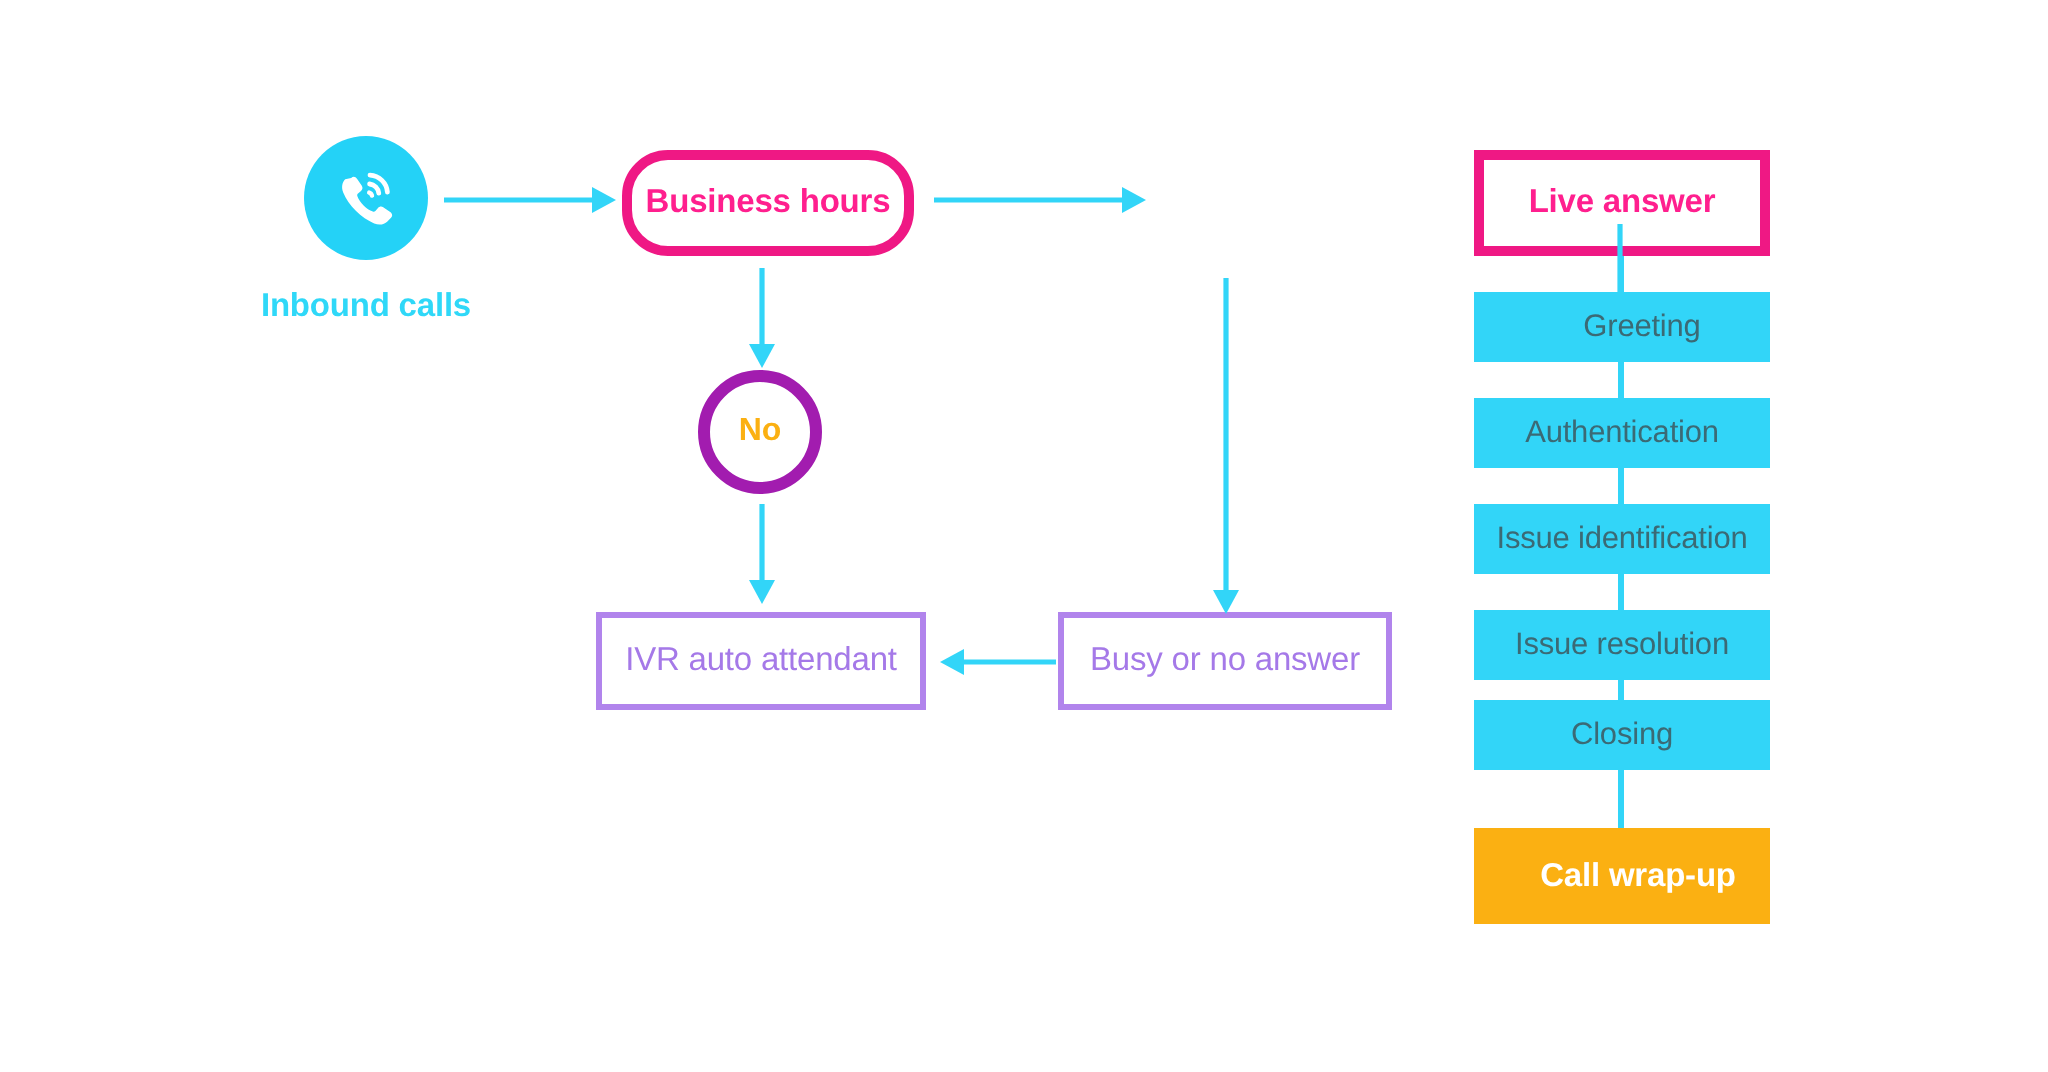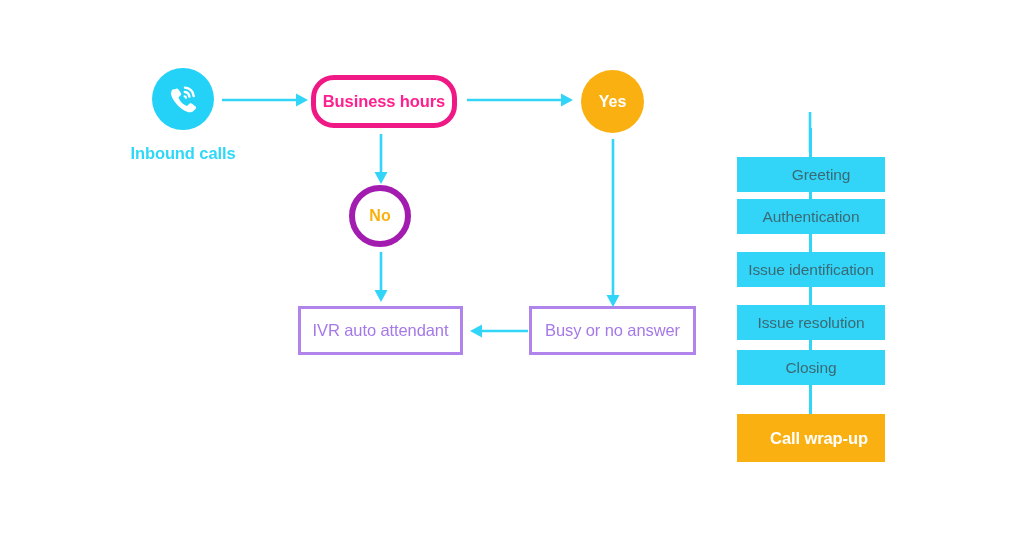--- a/index.html
+++ b/index.html
@@ -132,21 +132,21 @@
     letter-spacing: -0.1px;
     z-index: 3;
   }
   .step-box.final {
     background: #fbb012;
     color: #ffffff;
     height: 48px;
     font-weight: 600;
     font-size: 16.5px;
   }
-  #step-0 { top: 157px; padding-left: 20px; }
+  #step-0 { top: 146px; padding-left: 20px; }
   #step-1 { top: 199px; }
   #step-2 { top: 252px; text-align: center; }
   #step-3 { top: 305px; }
   #step-4 { top: 350px; }
   #step-5 { top: 414px; padding-left: 16px; }
 
   
   #stack-spine {
     position: absolute;
     left: 809px;
@@ -195,21 +195,20 @@
     </svg>
   </div>
 
   <div class="connector" style="left:373px; top:134px;">
     <svg width="16" height="50" viewBox="0 0 16 50">
       <line x1="8" y1="0" x2="8" y2="38" stroke="#32d5f8" stroke-width="2.6"></line>
       <polygon points="1.5,38 14.5,38 8,50" fill="#32d5f8"></polygon>
     </svg>
   </div>
 
-  <div class="node" id="yes-circle">Yes</div>
 
   <div class="connector" style="left:605px; top:139px;">
     <svg width="16" height="168" viewBox="0 0 16 168">
       <line x1="8" y1="0" x2="8" y2="156" stroke="#32d5f8" stroke-width="2.6"></line>
       <polygon points="1.5,156 14.5,156 8,168" fill="#32d5f8"></polygon>
     </svg>
   </div>
 
   <div class="node" id="no-circle">No</div>
 
@@ -230,20 +229,21 @@
       <polygon points="12,1.5 12,14.5 0,8" fill="#32d5f8"></polygon>
     </svg>
   </div>
 
   <div class="connector" style="left:802px; top:112px;">
     <svg width="16" height="40" viewBox="0 0 16 40">
       <line x1="8" y1="0" x2="8" y2="40" stroke="#32d5f8" stroke-width="2.6"></line>
     </svg>
   </div>
 
+  <div class="node pink-box" id="live-answer">Live answer</div>
 
   <div id="stack-spine"></div>
 
   <div class="node step-box" id="step-0">Greeting</div>
   <div class="node step-box" id="step-1">Authentication</div>
   <div class="node step-box" id="step-2">Issue identification</div>
   <div class="node step-box" id="step-3">Issue resolution</div>
   <div class="node step-box" id="step-4">Closing</div>
   <div class="node step-box final" id="step-5">Call wrap-up</div>
 

